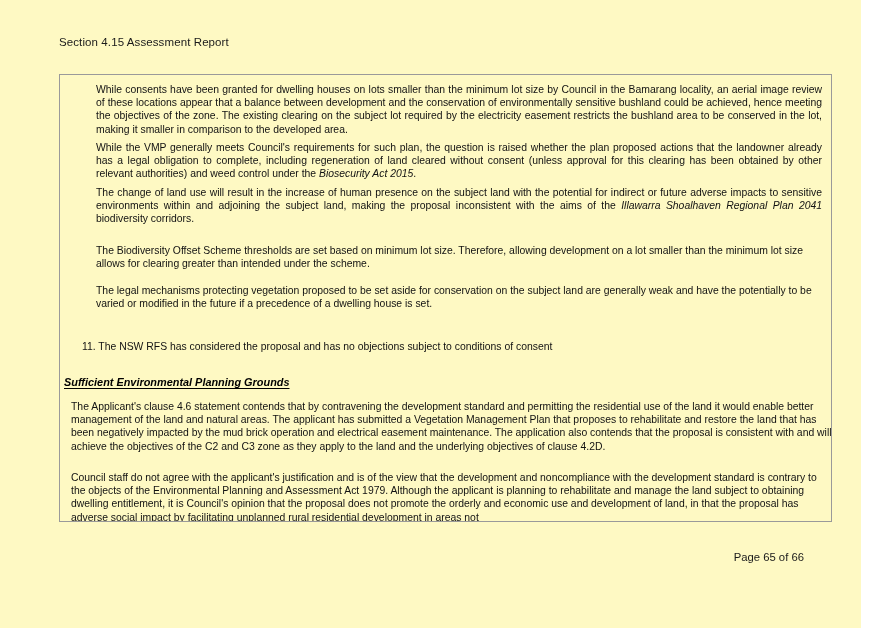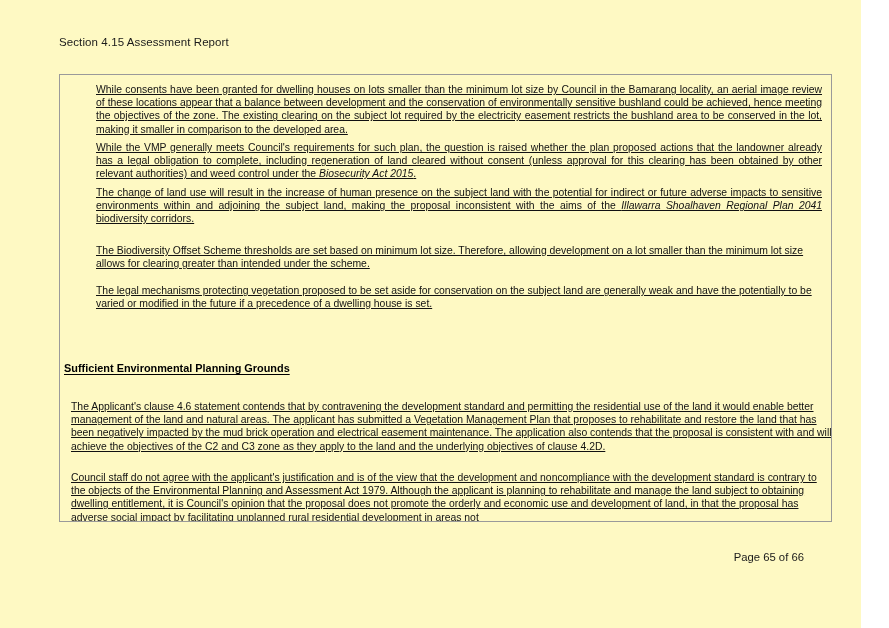--- a/index.html
+++ b/index.html
@@ -43,21 +43,20 @@
     overflow: hidden;
   }
   .inner {
     position: relative;
     width: 100%;
     height: 100%;
   }
   p, .line-block {
     margin: 0;
     padding: 0;
-    text-decoration: underline;
   }
   .para {
     position: absolute;
     font-size: 10.4px;
     line-height: 13.2px;
     color: #111111;
     text-align: justify;
   }
   .para.left-indent {
     left: 36px;
@@ -79,24 +78,25 @@
     top: 265px;
     width: 740px;
     font-size: 10.4px;
     line-height: 13.2px;
     color: #111111;
     text-align: left;
   }
   .heading {
     position: absolute;
     left: 4px;
-    top: 286px;
+    top: 300px;
     font-size: 10.9px;
     line-height: 14px;
     font-weight: bold;
+    font-style: italic;
     text-decoration: underline;
     text-underline-offset: 2px;
     color: #000000;
   }
   .footer {
     position: absolute;
     right: 57px;
     top: 550px;
     font-size: 11.3px;
     line-height: 14px;
@@ -117,20 +117,21 @@
       <p class="para left-indent" style="top:8px;">While consents have been granted for dwelling houses on lots smaller than the minimum lot size by Council in the Bamarang locality, an aerial image review of these locations appear that a balance between development and the conservation of environmentally sensitive bushland could be achieved, hence meeting the objectives of the zone. The existing clearing on the subject lot required by the electricity easement restricts the bushland area to be conserved in the lot, making it smaller in comparison to the developed area.</p>
 
       <p class="para left-indent" style="top:66px;"><span>While the VMP generally meets Council's requirements for such plan, the question is raised whether the plan proposed actions that the landowner already has a legal obligation to complete, including regeneration of land cleared without consent (unless approval for this clearing has been obtained by other relevant authorities) and weed control under the </span><span class="italic">Biosecurity Act 2015</span><span>.</span></p>
 
       <p class="para left-indent" style="top:111px;"><span>The change of land use will result in the increase of human presence on the subject land with the potential for indirect or future adverse impacts to sensitive environments within and adjoining the subject land, making the proposal inconsistent with the aims of the </span><span class="italic">Illawarra Shoalhaven Regional Plan 2041</span><span> biodiversity corridors.</span></p>
 
       <p class="para left-indent nojust" style="top:209px;">The legal mechanisms protecting vegetation proposed to be set aside for conservation on the subject land are generally weak and have the potentially to be varied or modified in the future if a precedence of a dwelling house is set.</p>
 
       <p class="para left-indent nojust" style="top:169px;">The Biodiversity Offset Scheme thresholds are set based on minimum lot size. Therefore, allowing development on a lot smaller than the minimum lot size allows for clearing greater than intended under the scheme.</p>
 
+      <p class="numbered">11. The NSW RFS has considered the proposal and has no objections subject to conditions of consent</p>
 
       <div class="heading">Sufficient Environmental Planning Grounds</div>
 
       <p class="para full nojust" style="top:325px;">The Applicant's clause 4.6 statement contends that by contravening the development standard and permitting the residential use of the land it would enable better management of the land and natural areas. The applicant has submitted a Vegetation Management Plan that proposes to rehabilitate and restore the land that has been negatively impacted by the mud brick operation and electrical easement maintenance. The application also contends that the proposal is consistent with and will achieve the objectives of the C2 and C3 zone as they apply to the land and the underlying objectives of clause 4.2D.</p>
 
       <p class="para full nojust" style="top:396px;">Council staff do not agree with the applicant's justification and is of the view that the development and noncompliance with the development standard is contrary to the objects of the Environmental Planning and Assessment Act 1979. Although the applicant is planning to rehabilitate and manage the land subject to obtaining dwelling entitlement, it is Council's opinion that the proposal does not promote the orderly and economic use and development of land, in that the proposal has adverse social impact by facilitating unplanned rural residential development in areas not</p>
 
     </div>
   </div>
 

